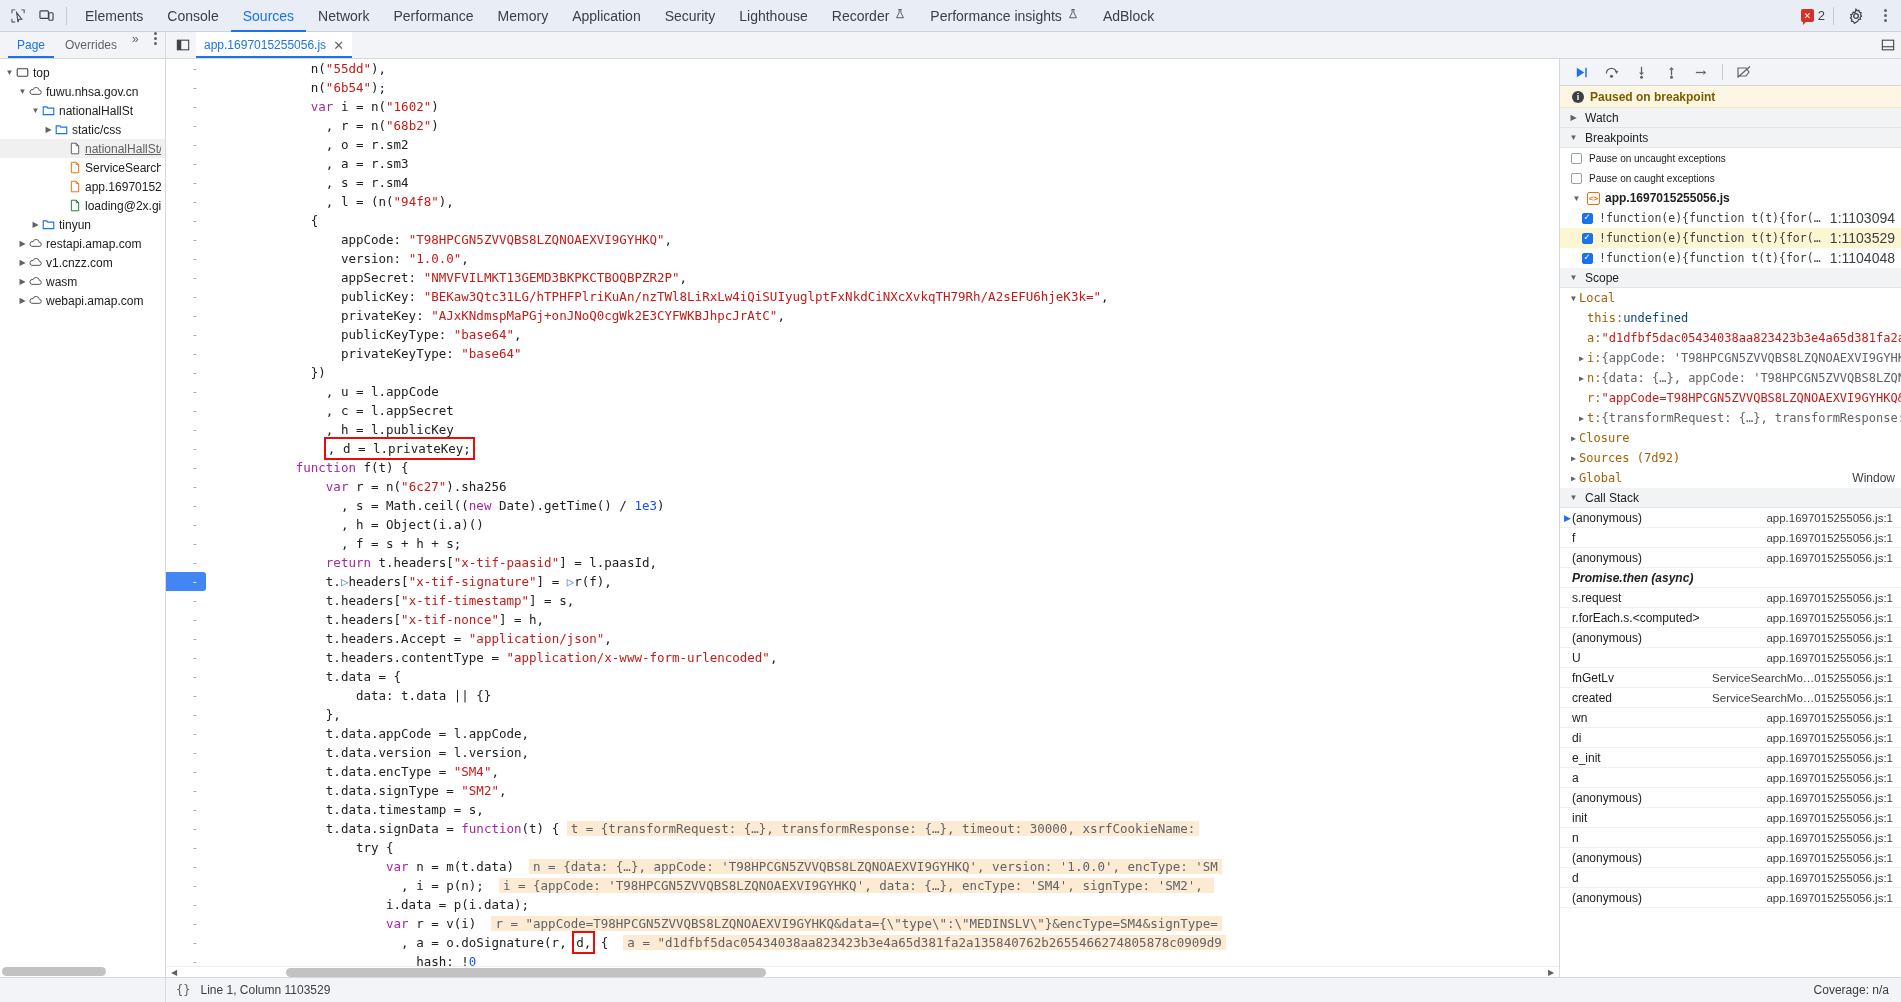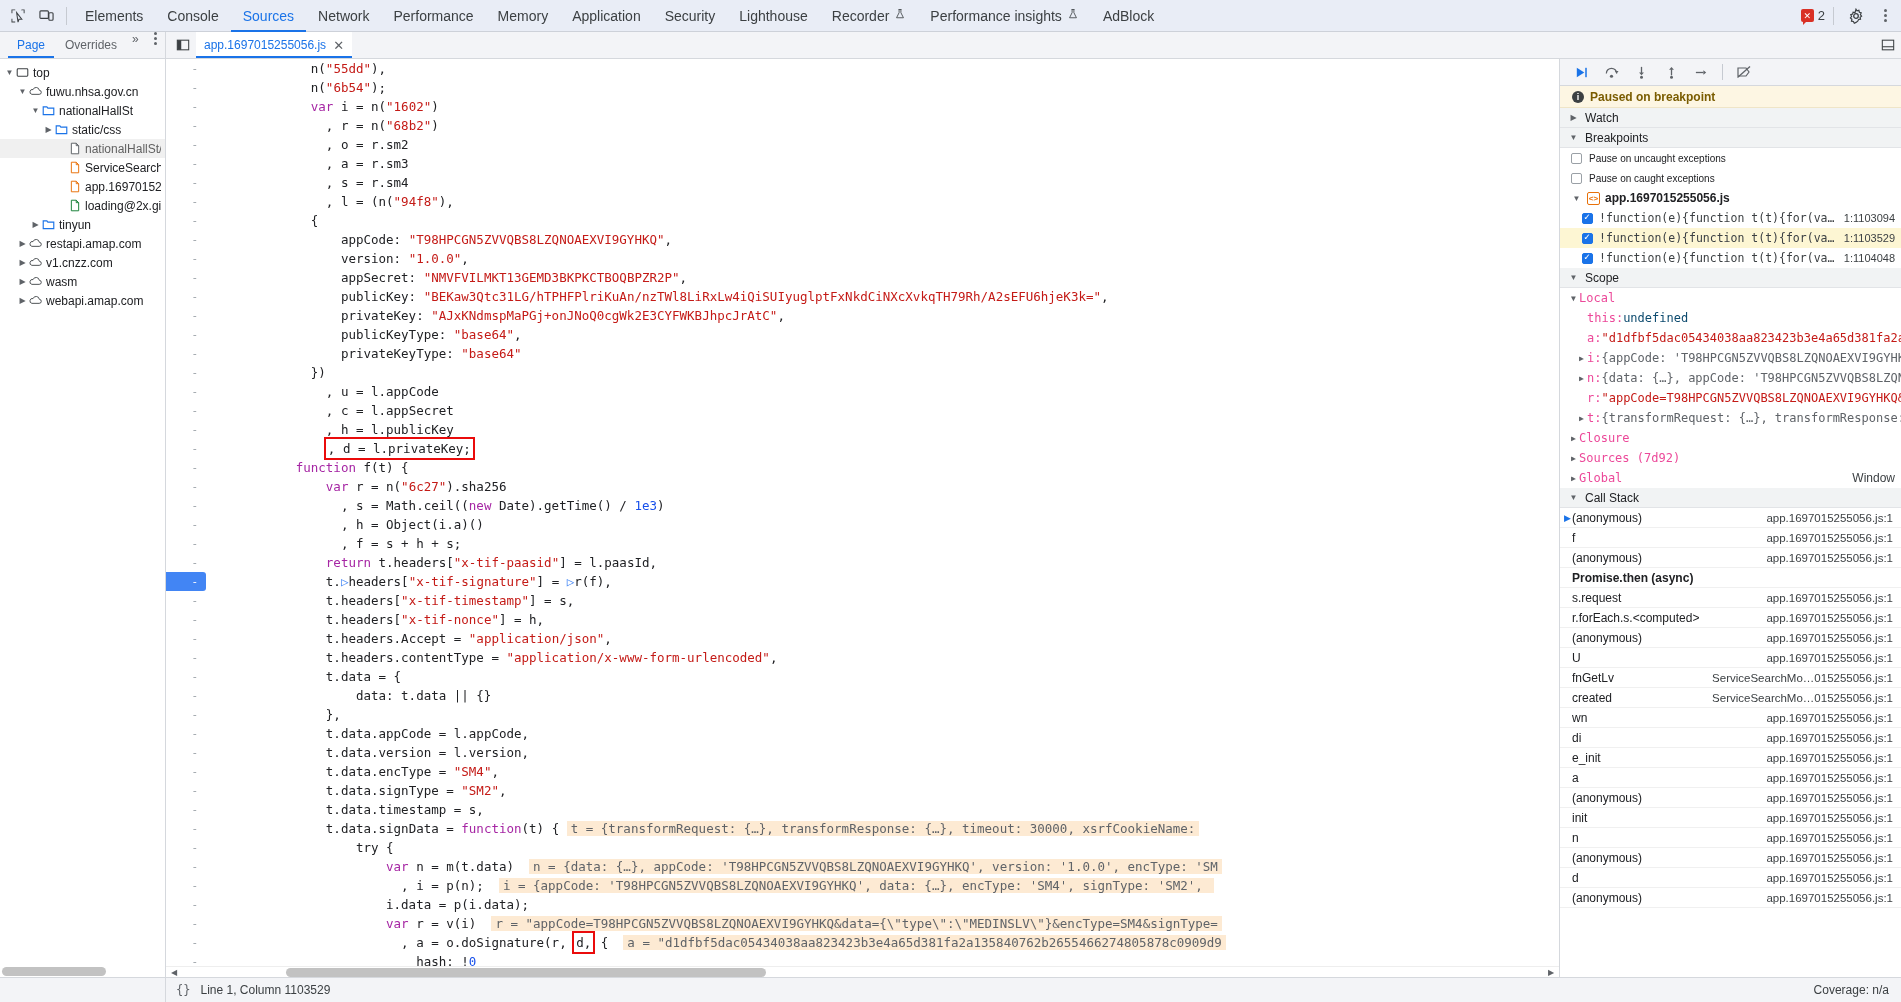--- a/index.html
+++ b/index.html
@@ -66,21 +66,21 @@
   .file-tab .x { color: #5f6368; font-size: 13px; }
   .subbar-right .spacer { flex: 1; }
   .dock-ico { width: 26px; height: 20px; display: flex; align-items: center; justify-content: center; }
 
   
   .main { flex: 1; display: flex; min-height: 0; }
   .navpane { width: 166px; background: #fff; border-right: 1px solid #d5d8dd;
              overflow: hidden; padding-top: 4px; position: relative; }
   .tree-row { display: flex; align-items: center; height: 19px; font-size: 12px;
               color: #202124; white-space: nowrap; padding-right: 4px; }
-  .tree-row.sel { background: #f0f0f0; color: #616161; }
+  .tree-row.sel { background: #f0f0f0; color: #616161; text-decoration: underline; }
   .tri { width: 11px; display: inline-block; text-align: center; font-size: 8px; color: #5f6368; flex: 0 0 11px; }
   .tri.empty { visibility: hidden; }
   .ico { width: 15px; flex: 0 0 15px; display: inline-flex; align-items: center; justify-content: center; margin-right: 3px;}
   .lbl { overflow: hidden; }
 
   
   .nav-hscroll { position: absolute; left: 0; bottom: 0; height: 11px; width: 166px; background: #fff; }
   .nav-hscroll .thumb { height: 9px; width: 104px; background: #c2c2c2; border-radius: 5px; margin: 1px 0 0 2px; }
 
   
@@ -139,45 +139,45 @@
   .chk.on::after { content: "✓"; position: absolute; left: 1px; top: -3px; color: #fff; font-size: 10px; }
   .bp-line { display: flex; align-items: center; gap: 7px; height: 20px; padding-left: 11px; font-size: 10px; }
   .bp-file { display: flex; align-items: center; gap: 5px; height: 20px; padding-left: 11px;
              font-size: 12px; font-weight: bold; }
   .js-ico { width: 13px; height: 13px; border: 1px solid #e8710a; color: #e8710a; font-size: 8px;
             border-radius: 2px; display: flex; align-items: center; justify-content: center; }
   .bp-entry { display: flex; align-items: center; gap: 6px; height: 20px; padding-left: 22px;
               font-size: 11.5px; font-family: "DejaVu Sans Mono", monospace; color: #3c4043;
               white-space: nowrap; overflow: hidden; }
   .bp-entry.hl { background: #fdf6d3; }
-  .bp-entry .loc { margin-left: auto; padding-right: 6px; color: #3c4043; font-family: "Liberation Sans", sans-serif; font-size: 11px;}
+  .bp-entry .loc { margin-left: auto; padding-right: 6px; color: #3c4043; font-family: "Liberation Sans", sans-serif; font-size: 14px;}
   .bp-entry .txt { overflow: hidden; text-overflow: ellipsis; max-width: 238px; }
 
   .scope-row { height: 20px; display: flex; align-items: center; font-size: 12px;
                font-family: "DejaVu Sans Mono", monospace; white-space: nowrap; overflow: hidden;
                padding-left: 8px; }
   .scope-row .tri { font-size: 8px; color: #5f6368; }
   .scope-row.ind1 { padding-left: 16px; }
-  .prop { color: #ec4899; }
+  .prop { color: #a16207; }
   .val-str { color: #c41a16; }
   .val-undef { color: #0c4a6e; }
   .val-obj { color: #5f6368; }
   .scope-global { display: flex; }
   .scope-global .rightlbl { margin-left: auto; color: #3c4043; padding-right: 6px;
     font-family: "Liberation Sans", sans-serif; }
 
   .cs-row { height: 20px; display: flex; align-items: center; font-size: 12px;
             border-bottom: 1px solid #f0f0f0; padding-left: 12px; }
   .cs-row .name { color: #202124; }
   .cs-row .src { margin-left: auto; padding-right: 8px; color: #3c4043; font-size: 11.5px; }
   .cs-row.active .name { color: #202124; }
   .cs-arrow { position: absolute; left: 4px; color: #1a73e8; font-size: 9px; }
   .cs-row { position: relative; }
   .cs-async { height: 20px; display: flex; align-items: center; padding-left: 12px;
-              font-weight: bold; font-size: 12px; border-bottom: 1px solid #f0f0f0; }
+              font-weight: bold; font-size: 12px; border-bottom: 1px solid #f0f0f0; font-style: italic; }
 
   
   .statusbar { height: 25px; flex: 0 0 25px; background: #f3f4f7; border-top: 1px solid #d5d8dd;
                display: flex; align-items: center; font-size: 12px; color: #3c4043; }
   .sb-left { width: 166px; display: flex; align-items: center; padding-left: 8px; border-right: 1px solid #d5d8dd; height: 25px;}
   .sb-mid { flex: 1; display: flex; align-items: center; padding-left: 10px; gap: 10px; }
   .braces { color: #5f6368; font-family: "DejaVu Sans Mono", monospace; }
   .sb-cov { margin-left: auto; padding-right: 12px; }
 </style>
 </head>

